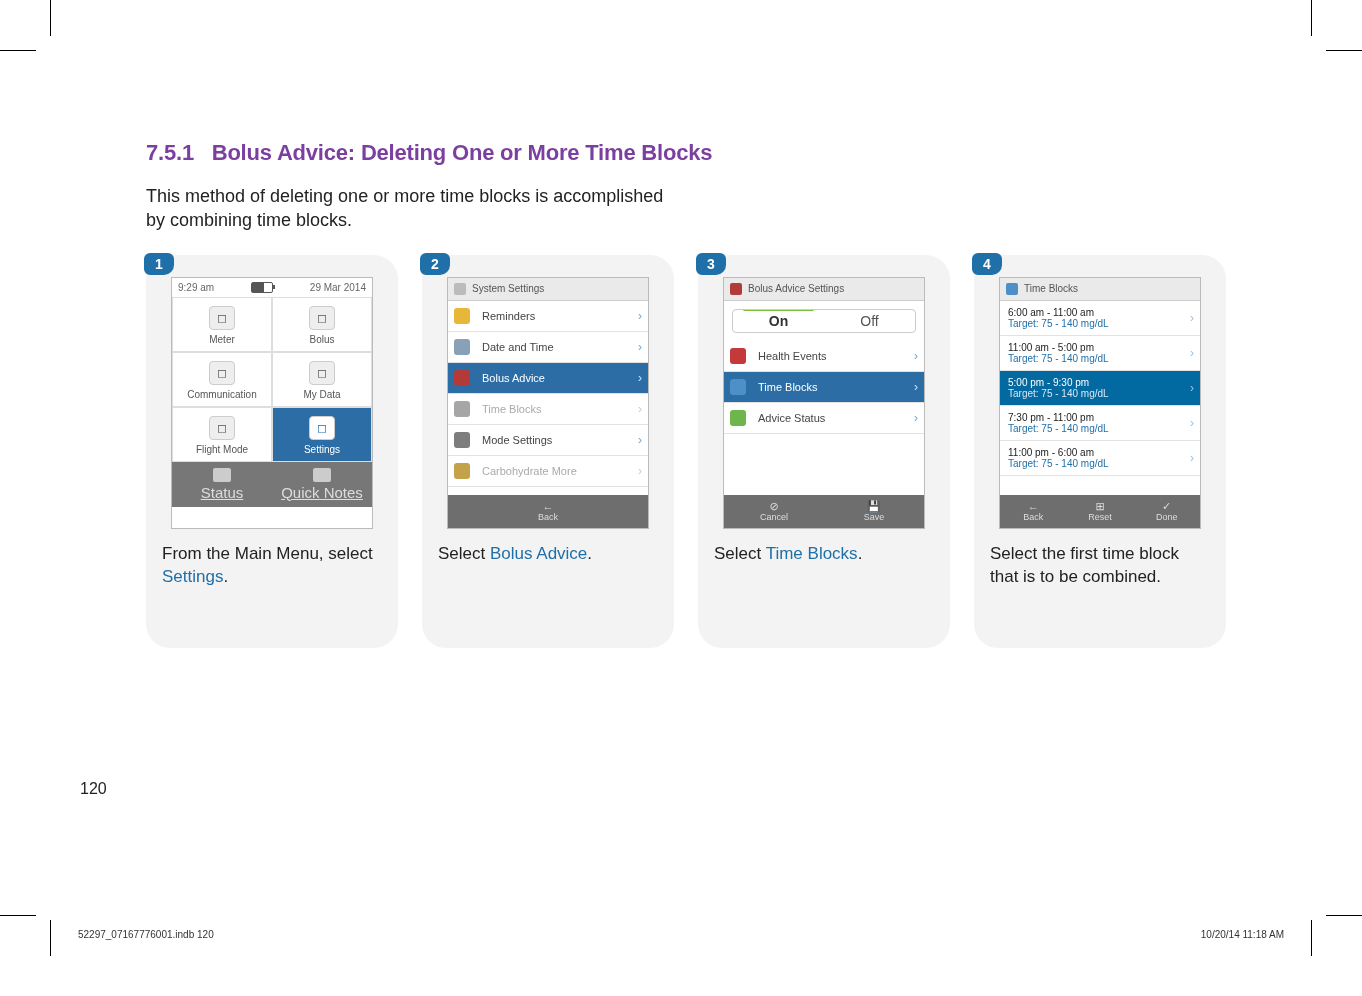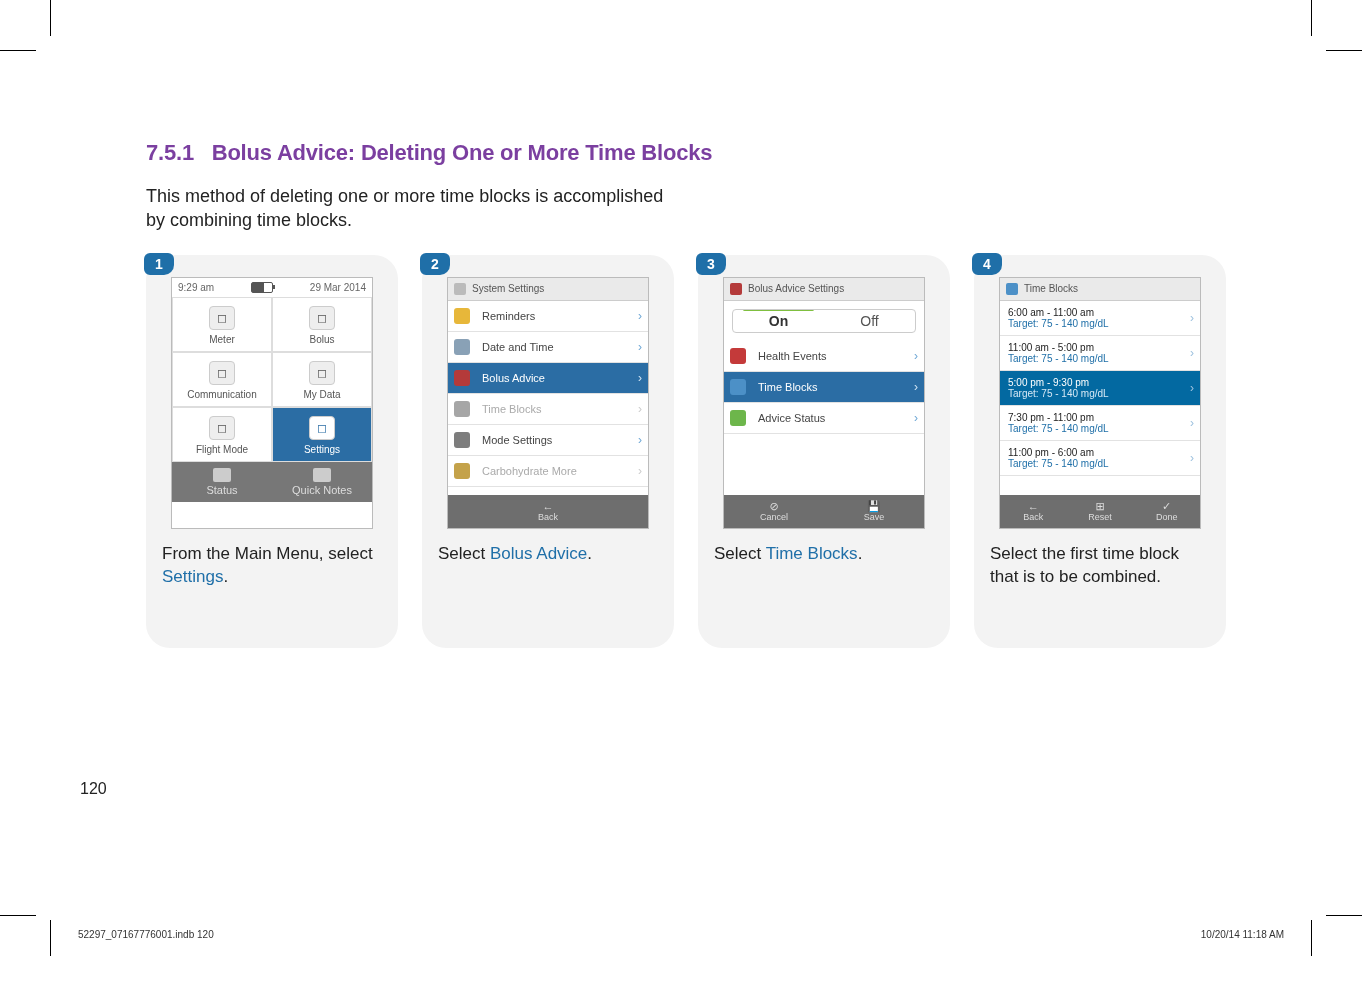--- a/index.html
+++ b/index.html
@@ -53,21 +53,21 @@
 
   
   .s1-top { display:flex; justify-content:space-between; align-items:center; font-size:10px; color:#666; padding:4px 6px; border-bottom:1px solid #ddd;}
   .s1-grid { display:grid; grid-template-columns:1fr 1fr; }
   .s1-cell { border:1px solid #ddd; text-align:center; padding:6px 0 6px 0; font-size:10px; color:#555;}
   .s1-cell:nth-child(1),.s1-cell:nth-child(2){border-top:none;}
   .s1-cell .ic { width:24px; height:22px; margin:2px auto 4px auto; display:flex; align-items:center; justify-content:center; background:#eee; border:1px solid #ccc; border-radius:4px; font-size:12px; }
   .s1-cell.selected { background:#2b6da4; color:#fff; }
   .s1-cell.selected .ic { background:#fff; color:#2b6da4;}
   .s1-bottom { display:grid; grid-template-columns:1fr 1fr; background:#777;}
-  .s1-bcell { text-align:center; color:#ddd; padding:6px 6px; font-size:11px;}
+  .s1-bcell { text-align:center; color:#ddd; padding:6px 6px; font-size:15px;text-decoration:underline;}
   .s1-bcell .ic2 { width:18px; height:14px; margin:0 auto 2px auto; background:#ccc; border-radius:2px;}
 
   
   .titlebar { background:#eaeaea; border-bottom:1px solid #ccc; padding:5px 6px; font-size:10px; color:#555; display:flex; align-items:center; gap:6px;}
   .titlebar .tb-ic { width:12px; height:12px; background:#bbb; border-radius:2px; display:inline-block;}
   .row { display:flex; align-items:center; padding:7px 6px; border-bottom:1px solid #e2e2e2; gap:12px; position:relative;}
   .row .ric { width:16px; height:16px; border-radius:3px; display:inline-block; flex-shrink:0;}
   .row .chev { color:#6fa8d6; position:absolute; right:6px; font-size:12px;}
   .row.hl { background:#2b6da4; color:#fff; }
   .row.hl .chev { color:#cfe4f4;}

